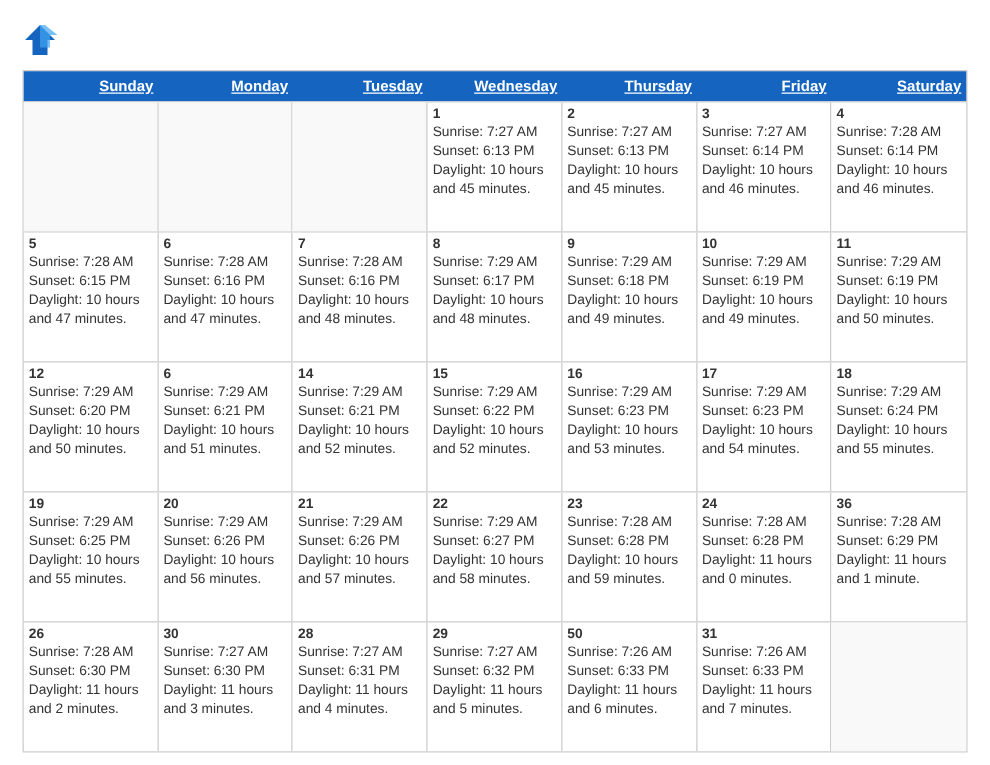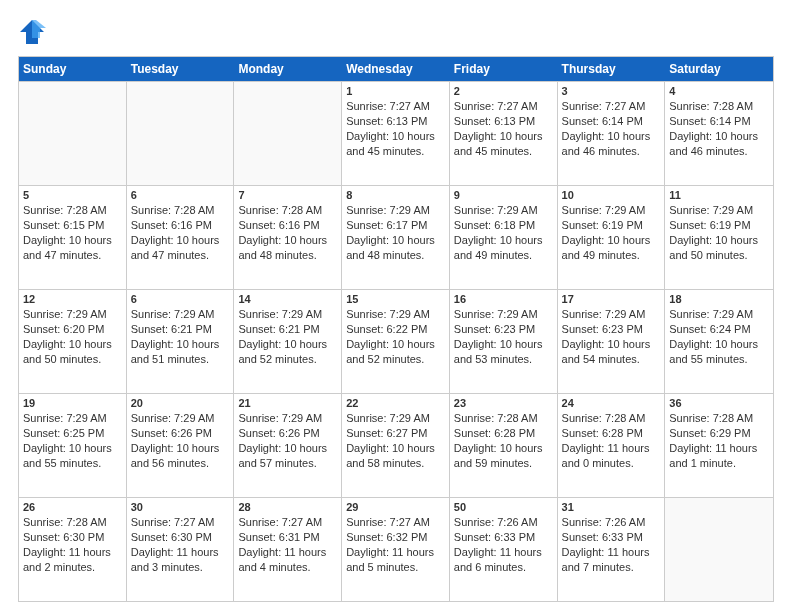--- a/index.html
+++ b/index.html
@@ -65,21 +65,22 @@
     .cal-header {
       display: grid;
       grid-template-columns: repeat(7, 1fr);
       background: #1565c0;
     }
     .cal-header-cell {
       color: #fff;
       font-size: 12px;
       font-weight: bold;
       padding: 5px 4px;
-      text-align: left;
+      text-align: right;
+      text-decoration: underline;
     }
     .cal-body {
       flex: 1;
       display: flex;
       flex-direction: column;
     }
     .cal-row {
       display: grid;
       grid-template-columns: repeat(7, 1fr);
       flex: 1;
@@ -131,25 +132,25 @@
     </div>
     <div class="title-block">
       <h1></h1>
       <h2></h2>
     </div>
   </div>
 
   <div class="calendar">
     <div class="cal-header">
     <div class="cal-header-cell">Sunday</div>
+        <div class="cal-header-cell">Monday</div>
         <div class="cal-header-cell">Tuesday</div>
-        <div class="cal-header-cell">Monday</div>
         <div class="cal-header-cell">Wednesday</div>
+        <div class="cal-header-cell">Thursday</div>
         <div class="cal-header-cell">Friday</div>
-        <div class="cal-header-cell">Thursday</div>
         <div class="cal-header-cell">Saturday</div>
       </div>
     <div class="cal-body">
     <div class="cal-row">
           <div class="cal-cell empty"></div>
           <div class="cal-cell empty"></div>
           <div class="cal-cell empty"></div>
           <div class="cal-cell">
             <span class="day-num">1</span>
             <div class="cell-info" style="white-space: pre-line;">Sunrise: 7:27 AM

